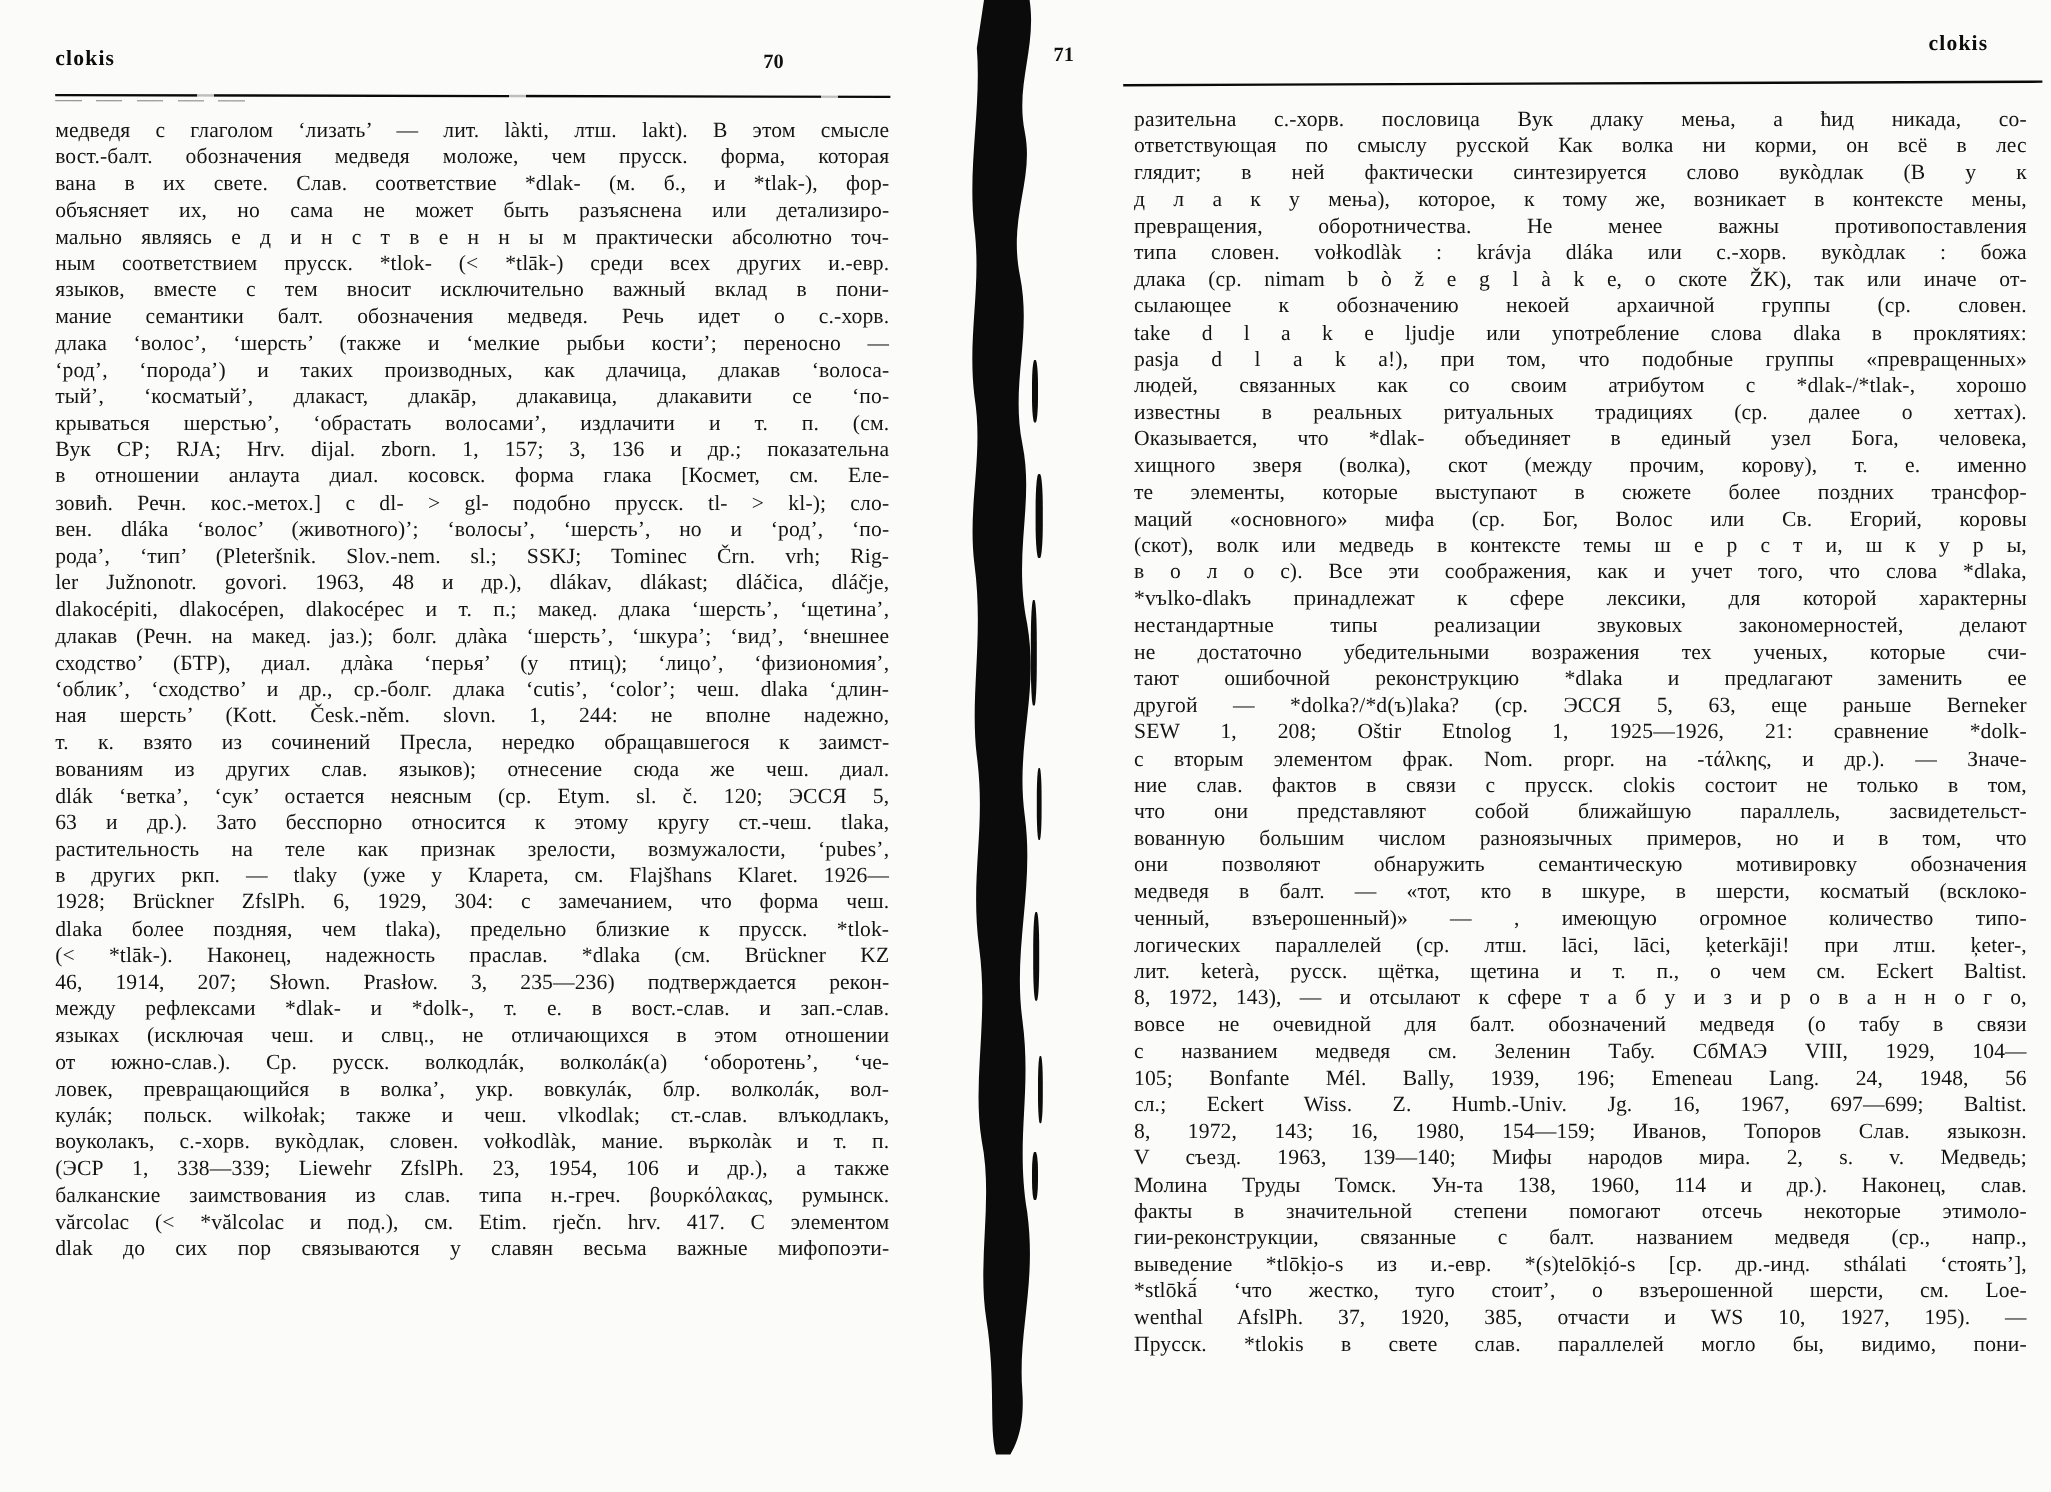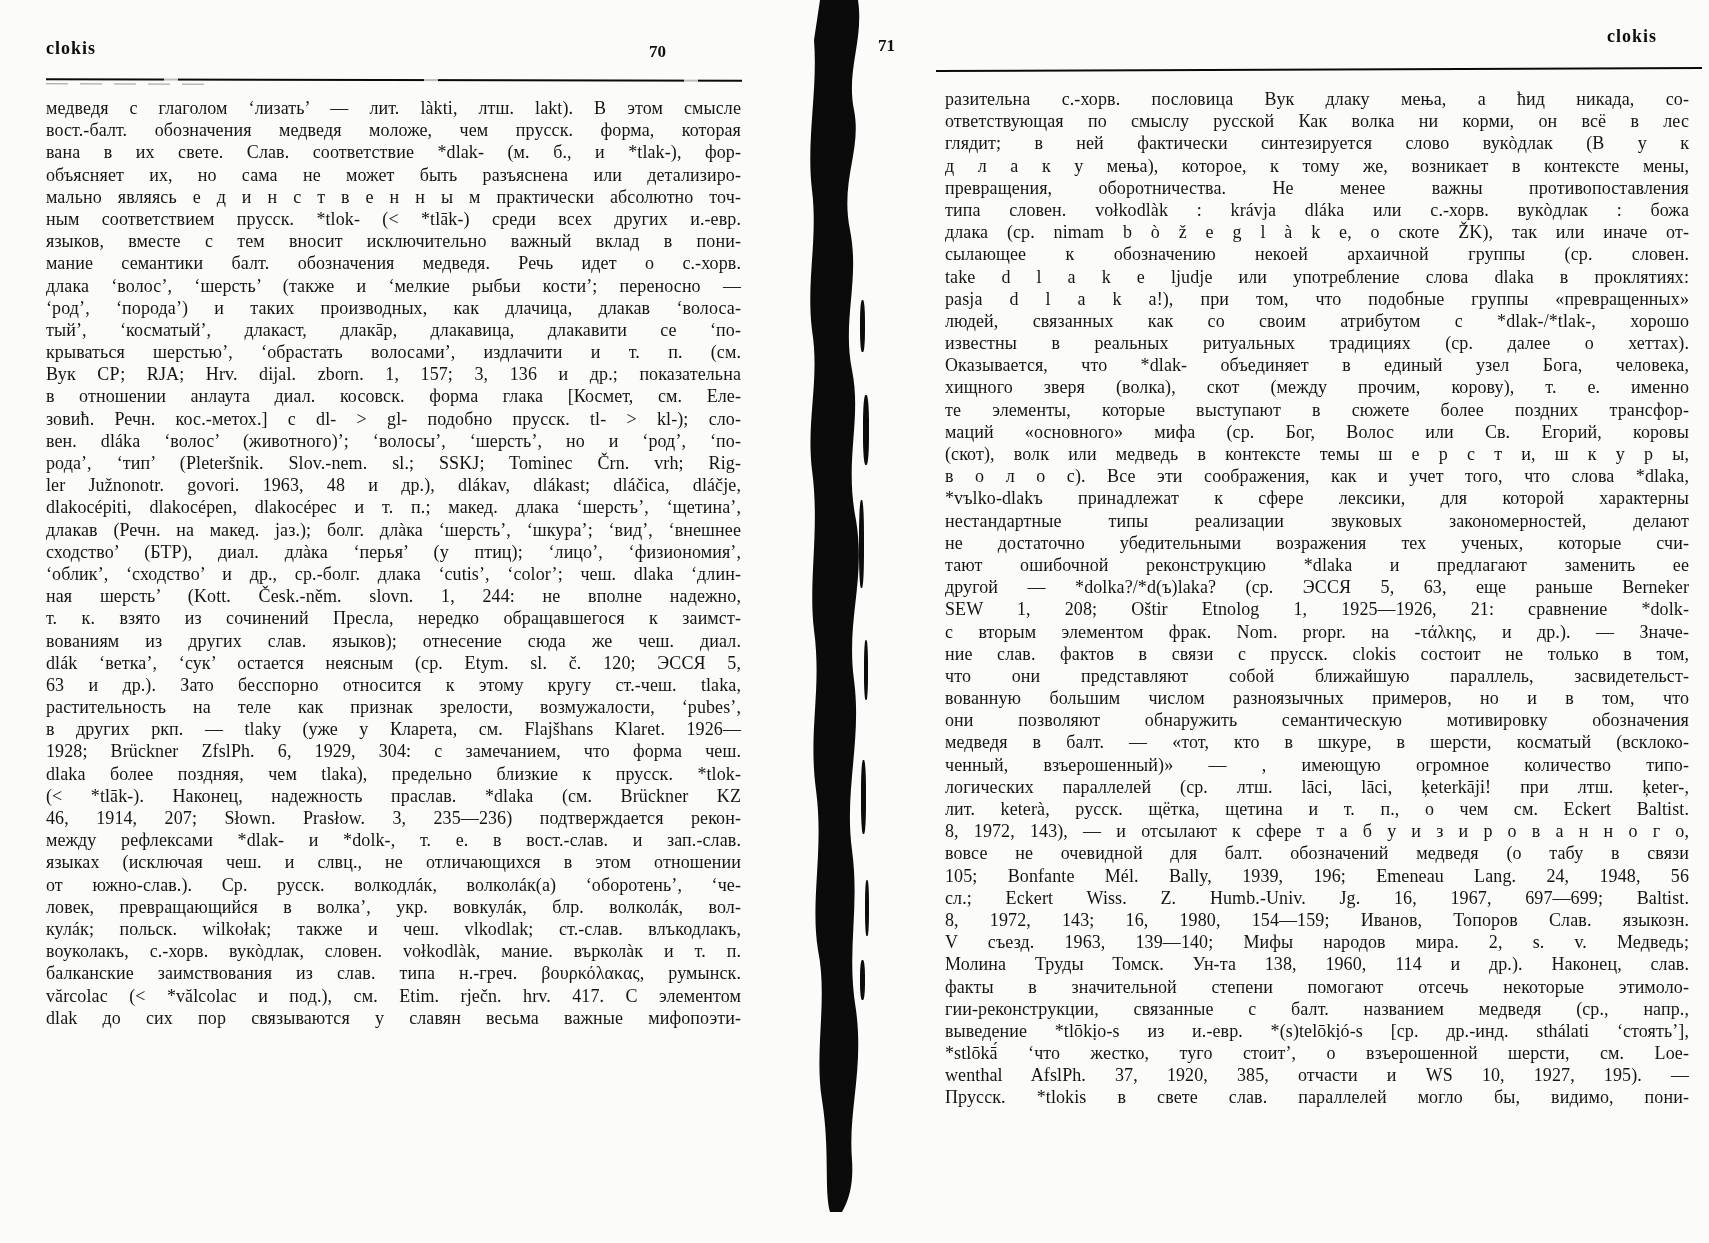--- a/index.html
+++ b/index.html
@@ -56,21 +56,21 @@
   <div class="speck" style="left:860px;top:300px;width:5px;height:52px;"></div>
   <div class="speck" style="left:863px;top:395px;width:6px;height:70px;"></div>
   <div class="speck" style="left:859px;top:500px;width:5px;height:88px;"></div>
   <div class="speck" style="left:864px;top:640px;width:4px;height:60px;"></div>
   <div class="speck" style="left:861px;top:760px;width:5px;height:74px;"></div>
   <div class="speck" style="left:865px;top:880px;width:4px;height:56px;"></div>
   <div class="speck" style="left:860px;top:960px;width:5px;height:40px;"></div>
 
   <div class="page" style="left:0;top:0;width:806px;height:1243px;">
     <div class="running-head" style="left:46px;top:38px;">clokis</div>
-    <div class="page-number" style="left:632px;top:42px;width:34px;text-align:right;">70</div>
+    <div class="page-number" style="left:619px;top:42px;width:34px;text-align:right;">70</div>
     <div class="rule rule-left"></div>
     <div class="textblock" id="left-text">
         <div class="textline">медведя с глаголом ‘лизать’ — лит. làkti, лтш. lakt). В этом смысле</div>
         <div class="textline">вост.-балт. обозначения медведя моложе, чем прусск. форма, которая</div>
         <div class="textline">вана в их свете. Слав. соответствие *dlak- (м. б., и *tlak-), фор-</div>
         <div class="textline">объясняет их, но сама не может быть разъяснена или детализиро-</div>
         <div class="textline">мально являясь е д и н с т в е н н ы м  практически абсолютно точ-</div>
         <div class="textline">ным соответствием прусск. *tlok- (&lt; *tlāk-) среди всех других и.-евр.</div>
         <div class="textline">языков, вместе с тем вносит исключительно важный вклад в пони-</div>
         <div class="textline">мание семантики балт. обозначения медведя. Речь идет о с.-хорв.</div>
@@ -98,20 +98,21 @@
         <div class="textline">1928; Brückner ZfslPh. 6, 1929, 304: с замечанием, что форма чеш.</div>
         <div class="textline">dlaka более поздняя, чем tlaka), предельно близкие к прусск. *tlok-</div>
         <div class="textline">(&lt; *tlāk-). Наконец, надежность праслав. *dlaka (см. Brückner KZ</div>
         <div class="textline">46, 1914, 207; Słown. Prasłow. 3, 235—236) подтверждается рекон-</div>
         <div class="textline">между рефлексами *dlak- и *dolk-, т. е. в вост.-слав. и зап.-слав.</div>
         <div class="textline">языках (исключая чеш. и слвц., не отличающихся в этом отношении</div>
         <div class="textline">от южно-слав.). Ср. русск. волкодлáк, волколáк(а) ‘оборотень’, ‘че-</div>
         <div class="textline">ловек, превращающийся в волка’, укр. вовкулáк, блр. волколáк, вол-</div>
         <div class="textline">кулáк; польск. wilkołak; также и чеш. vlkodlak; ст.-слав. влъкодлакъ,</div>
         <div class="textline">воуколакъ, с.-хорв. вукòдлак, словен. vołkodlàk, мание. върколàк и т. п.</div>
+        <div class="textline">(ЭСР 1, 338—339; Liewehr ZfslPh. 23, 1954, 106 и др.), а также</div>
         <div class="textline">балканские заимствования из слав. типа н.-греч. βουρκόλακας, румынск.</div>
         <div class="textline">vărcolac (&lt; *vălcolac и под.), см. Etim. rječn. hrv. 417. С элементом</div>
         <div class="textline">dlak до сих пор связываются у славян весьма важные мифопоэти-</div>
       </div>
   </div>
 
   <div class="page" style="left:870px;top:0;width:839px;height:979px;">
     <div class="page-number" style="left:8px;top:36px;">71</div>
     <div class="running-head" style="left:737px;top:26px;">clokis</div>
     <div class="rule" style="left:66px;top:70px;width:766px;transform:rotate(-0.22deg);transform-origin:left center;"></div>
@@ -144,20 +145,21 @@
         <div class="textline">ние слав. фактов в связи с прусск. clokis состоит не только в том,</div>
         <div class="textline">что они представляют собой ближайшую параллель, засвидетельст-</div>
         <div class="textline">вованную большим числом разноязычных примеров, но и в том, что</div>
         <div class="textline">они позволяют обнаружить семантическую мотивировку обозначения</div>
         <div class="textline">медведя в балт. — «тот, кто в шкуре, в шерсти, косматый (всклоко-</div>
         <div class="textline">ченный, взъерошенный)» — , имеющую огромное количество типо-</div>
         <div class="textline">логических параллелей (ср. лтш. lāci, lāci, ķeterkāji! при лтш. ķeter-,</div>
         <div class="textline">лит. keterà, русск. щётка, щетина и т. п., о чем см. Eckert Baltist.</div>
         <div class="textline">8, 1972, 143), — и отсылают к сфере  т а б у и з и р о в а н н о г о,</div>
         <div class="textline">вовсе не очевидной для балт. обозначений медведя (о табу в связи</div>
+        <div class="textline">с названием медведя см. Зеленин Табу. СбМАЭ VIII, 1929, 104—</div>
         <div class="textline">105; Bonfante Mél. Bally, 1939, 196; Emeneau Lang. 24, 1948, 56</div>
         <div class="textline">сл.; Eckert Wiss. Z. Humb.-Univ. Jg. 16, 1967, 697—699; Baltist.</div>
         <div class="textline">8, 1972, 143; 16, 1980, 154—159; Иванов, Топоров Слав. языкозн.</div>
         <div class="textline">V съезд. 1963, 139—140; Мифы народов мира. 2, s. v. Медведь;</div>
         <div class="textline">Молина Труды Томск. Ун-та 138, 1960, 114 и др.). Наконец, слав.</div>
         <div class="textline">факты в значительной степени помогают отсечь некоторые этимоло-</div>
         <div class="textline">гии-реконструкции, связанные с балт. названием медведя (ср., напр.,</div>
         <div class="textline">выведение *tlōkịo-s из и.-евр. *(s)telōkịó-s [ср. др.-инд. sthálati ‘стоять’],</div>
         <div class="textline">*stlōkā́ ‘что жестко, туго стоит’, о взъерошенной шерсти, см. Loe-</div>
         <div class="textline">wenthal AfslPh. 37, 1920, 385, отчасти и WS 10, 1927, 195). —</div>

